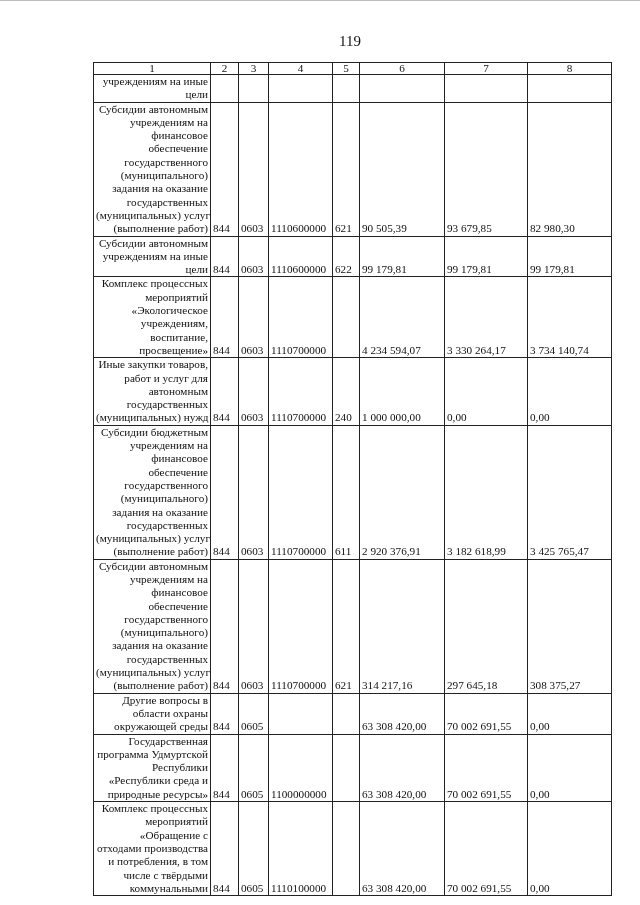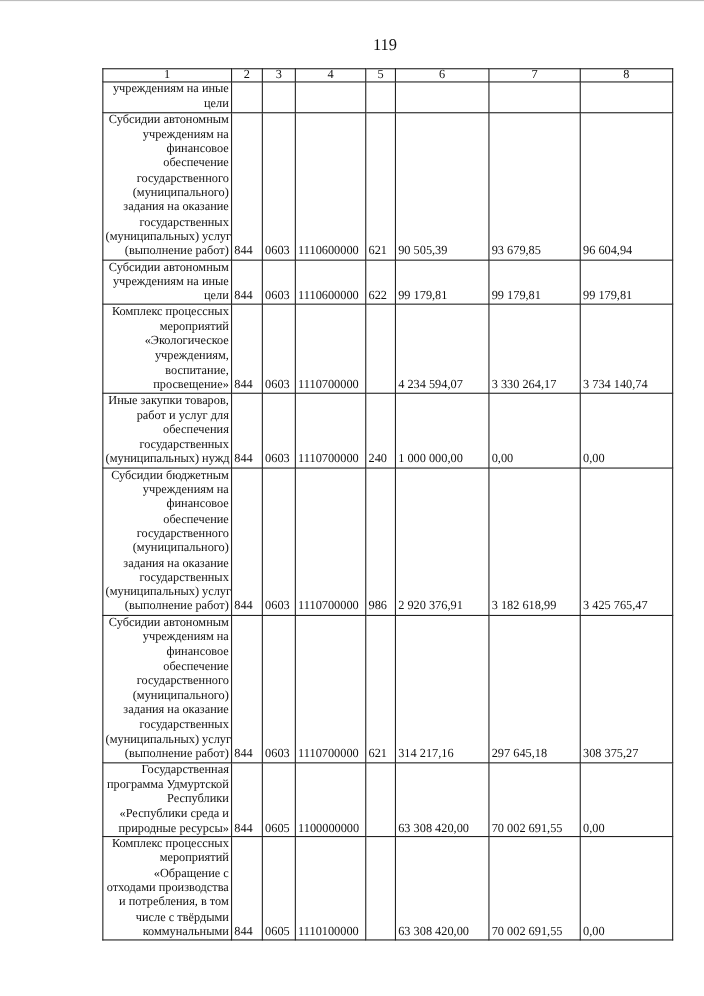--- a/index.html
+++ b/index.html
@@ -73,21 +73,21 @@
           <span class="desc-line">государственных</span>
           <span class="desc-line">(муниципальных) услуг</span>
           <span class="desc-line">(выполнение работ)</span>
         </td>
         <td class="cc">844</td>
         <td class="cc">0603</td>
         <td class="cc">1110600000</td>
         <td class="cc">621</td>
         <td class="num">90 505,39</td>
         <td class="num">93 679,85</td>
-        <td class="num">96 604,94</td>
+        <td class="num">82 980,30</td>
       </tr>
       <tr>
         <td class="c1">
           <span class="desc-line">Субсидии автономным</span>
           <span class="desc-line">учреждениям на иные</span>
           <span class="desc-line">цели</span>
         </td>
         <td class="cc">844</td>
         <td class="cc">0603</td>
         <td class="cc">1110600000</td>
@@ -110,21 +110,21 @@
         <td class="cc">1110700000</td>
         <td class="cc"></td>
         <td class="num">4 234 594,07</td>
         <td class="num">3 330 264,17</td>
         <td class="num">3 734 140,74</td>
       </tr>
       <tr>
         <td class="c1">
           <span class="desc-line">Иные закупки товаров,</span>
           <span class="desc-line">работ и услуг для</span>
-          <span class="desc-line">обеспечения</span>
+          <span class="desc-line">автономным</span>
           <span class="desc-line">государственных</span>
           <span class="desc-line">(муниципальных) нужд</span>
         </td>
         <td class="cc">844</td>
         <td class="cc">0603</td>
         <td class="cc">1110700000</td>
         <td class="cc">240</td>
         <td class="num">1 000 000,00</td>
         <td class="num">0,00</td>
         <td class="num">0,00</td>
@@ -138,21 +138,21 @@
           <span class="desc-line">государственного</span>
           <span class="desc-line">(муниципального)</span>
           <span class="desc-line">задания на оказание</span>
           <span class="desc-line">государственных</span>
           <span class="desc-line">(муниципальных) услуг</span>
           <span class="desc-line">(выполнение работ)</span>
         </td>
         <td class="cc">844</td>
         <td class="cc">0603</td>
         <td class="cc">1110700000</td>
-        <td class="cc">986</td>
+        <td class="cc">611</td>
         <td class="num">2 920 376,91</td>
         <td class="num">3 182 618,99</td>
         <td class="num">3 425 765,47</td>
       </tr>
       <tr>
         <td class="c1">
           <span class="desc-line">Субсидии автономным</span>
           <span class="desc-line">учреждениям на</span>
           <span class="desc-line">финансовое</span>
           <span class="desc-line">обеспечение</span>
@@ -166,20 +166,34 @@
         <td class="cc">844</td>
         <td class="cc">0603</td>
         <td class="cc">1110700000</td>
         <td class="cc">621</td>
         <td class="num">314 217,16</td>
         <td class="num">297 645,18</td>
         <td class="num">308 375,27</td>
       </tr>
       <tr>
         <td class="c1">
+          <span class="desc-line">Другие вопросы в</span>
+          <span class="desc-line">области охраны</span>
+          <span class="desc-line">окружающей среды</span>
+        </td>
+        <td class="cc">844</td>
+        <td class="cc">0605</td>
+        <td class="cc"></td>
+        <td class="cc"></td>
+        <td class="num">63 308 420,00</td>
+        <td class="num">70 002 691,55</td>
+        <td class="num">0,00</td>
+      </tr>
+      <tr>
+        <td class="c1">
           <span class="desc-line">Государственная</span>
           <span class="desc-line">программа Удмуртской</span>
           <span class="desc-line">Республики</span>
           <span class="desc-line">«Республики среда и</span>
           <span class="desc-line">природные ресурсы»</span>
         </td>
         <td class="cc">844</td>
         <td class="cc">0605</td>
         <td class="cc">1100000000</td>
         <td class="cc"></td>

